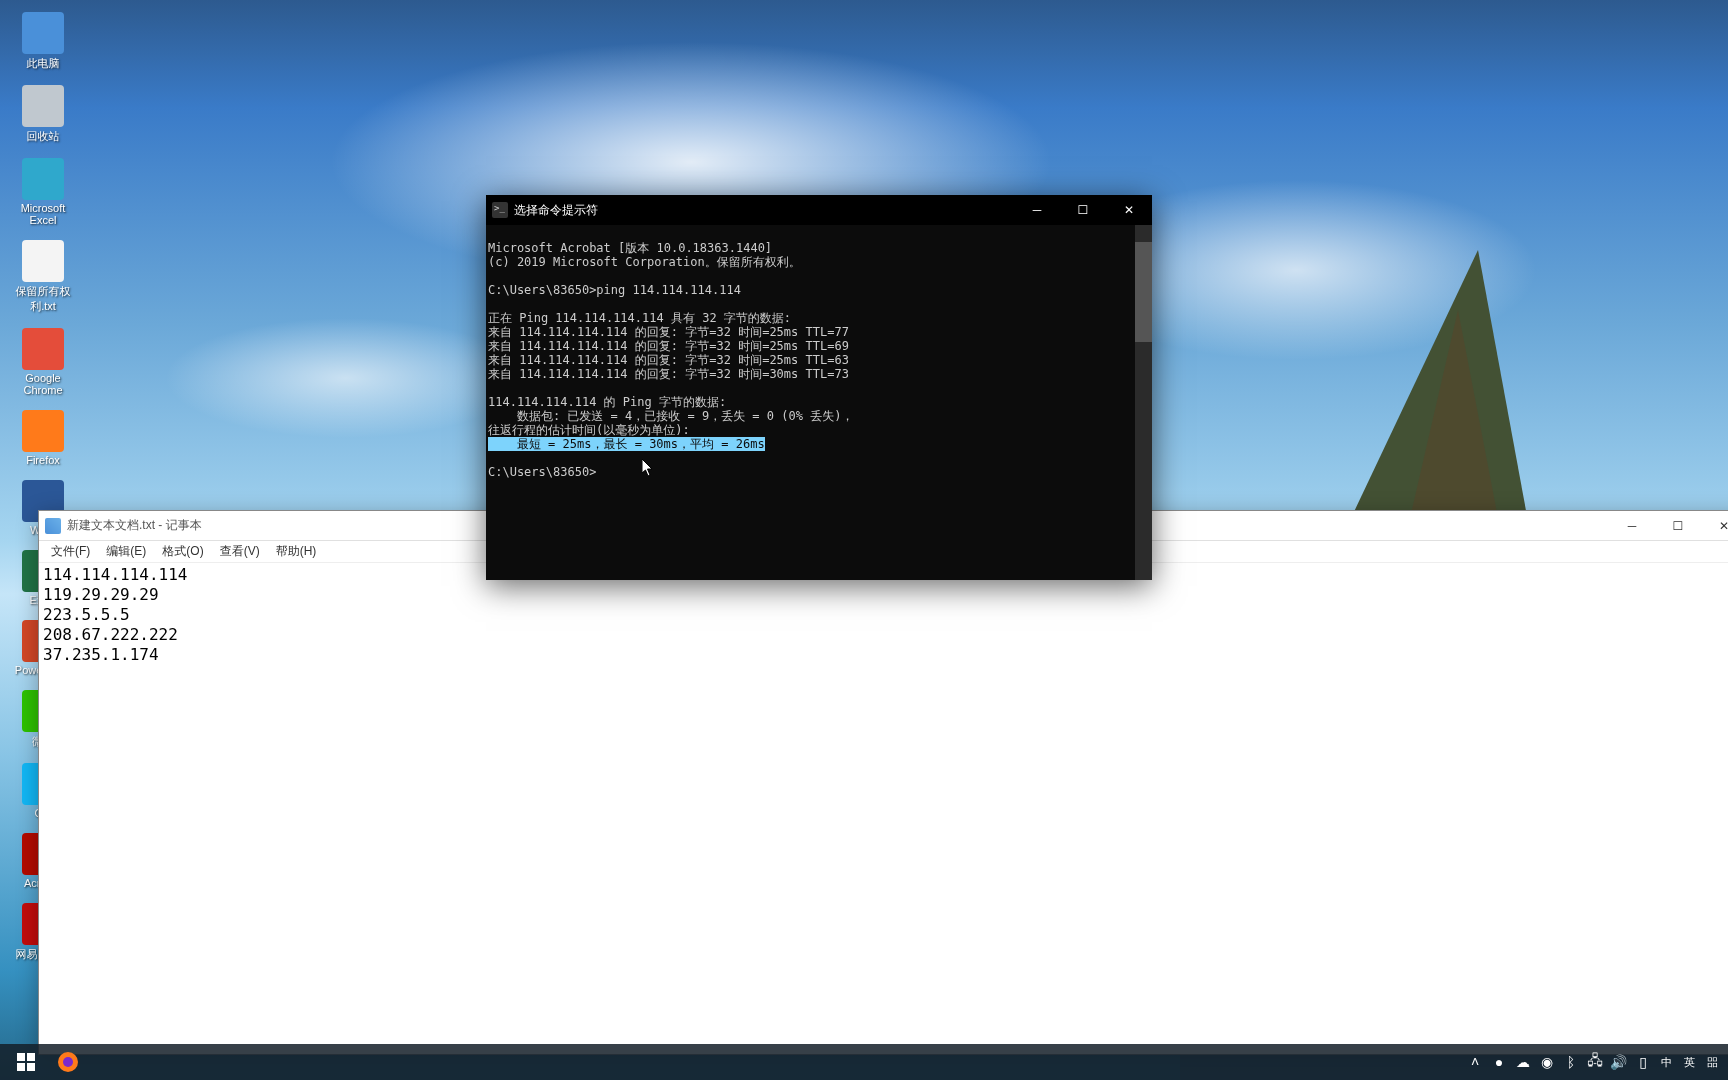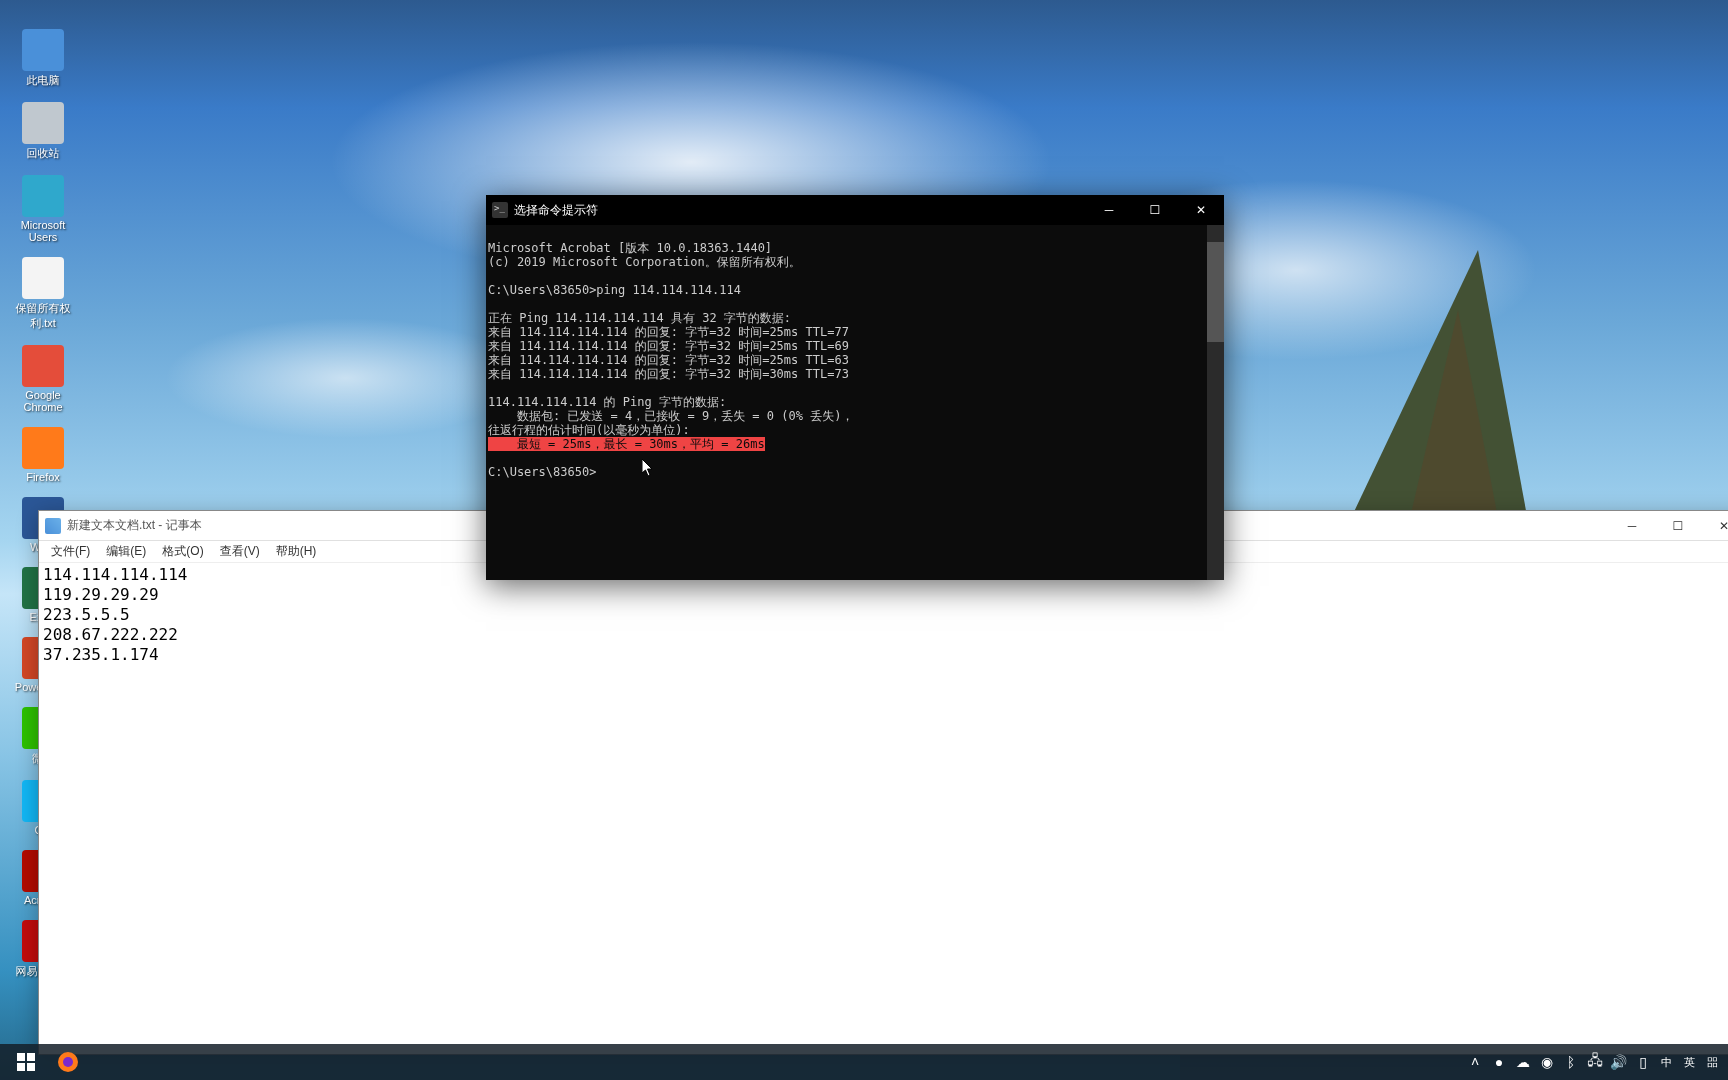--- a/index.html
+++ b/index.html
@@ -50,21 +50,21 @@
   right: 0;
   top: 620px;
   bottom: 0;
   background: linear-gradient(to bottom, #4a9ac5 0%, #3a7aa5 50%, #2a5a7a 100%);
 }
 
 
 .desktop-icons {
   position: absolute;
   left: 14px;
-  top: 29px;
+  top: 12px;
   width: 80px;
   z-index: 1;
 }
 .dicon {
   width: 58px;
   margin-bottom: 14px;
   text-align: center;
   color: #fff;
   font-size: 11px;
   text-shadow: 1px 1px 2px rgba(0,0,0,0.8);
@@ -157,21 +157,21 @@
   line-height:17px;
   color:#888;
 }
 .notepad .scrollbar .arrow-down { position:absolute; bottom:0; left:0; right:0;}
 
 
 .cmd {
   position: absolute;
   left: 486px;
   top: 195px;
-  width: 738px;
+  width: 666px;
   height: 385px;
   background: #0c0c0c;
   box-shadow: 0 6px 30px rgba(0,0,0,0.6);
   z-index: 10;
   color: #ccc;
 }
 .cmd .titlebar {
   height: 30px;
   background: #000;
   display:flex;
@@ -217,21 +217,21 @@
 }
 .cmd .scrollbar .thumb {
   position:absolute;
   top:17px;
   left:0;
   right:0;
   height:100px;
   background:#555;
 }
 .cmd .sel {
-  background:#ef4444;
+  background:#7dd3fc;
   color:#0c0c0c;
 }
 .cursor-ptr {
   position:absolute;
   left:156px;
   top:206px;
   width:12px;
   height:18px;
   pointer-events:none;
 }
@@ -294,21 +294,21 @@
     <div class="dicon">
       <div class="box" style="background: rgb(74, 144, 217);"></div>
       <div>此电脑</div>
     </div>
     <div class="dicon">
       <div class="box" style="background: rgb(192, 200, 207);"></div>
       <div>回收站</div>
     </div>
     <div class="dicon">
       <div class="box" style="background: rgb(47, 168, 204);"></div>
-      <div>Microsoft Users</div>
+      <div>Microsoft Excel</div>
     </div>
     <div class="dicon">
       <div class="box" style="background: rgb(244, 244, 244);"></div>
       <div>保留所有权利.txt</div>
     </div>
     <div class="dicon">
       <div class="box" style="background: rgb(228, 77, 58);"></div>
       <div>Google Chrome</div>
     </div>
     <div class="dicon">

